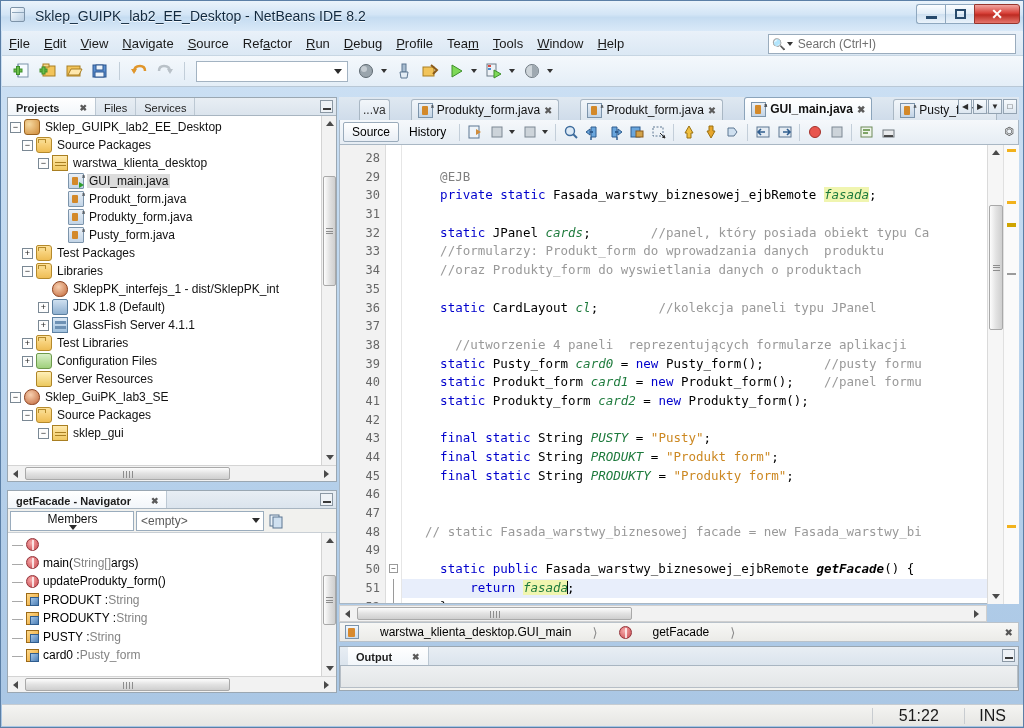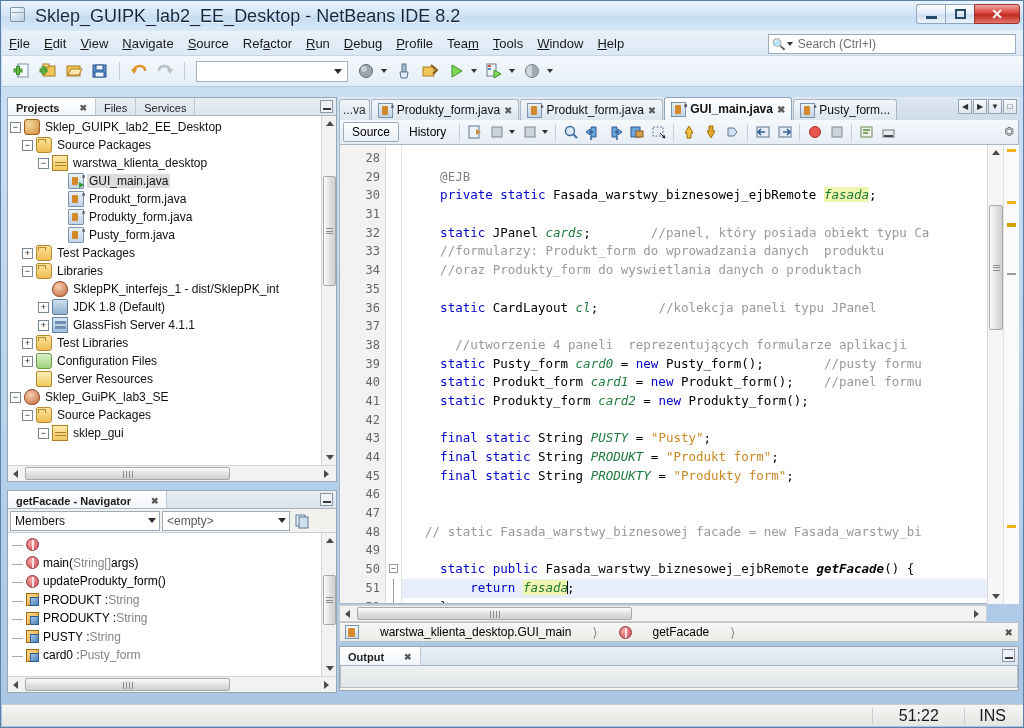--- a/index.html
+++ b/index.html
@@ -33,21 +33,21 @@
     width: 15px; height: 15px;
     background: linear-gradient(135deg,#ffffff 0%, #d9e6f2 50%, #b9cde0 100%);
     border: 1px solid #7d93a8; border-radius: 2px;
     position: relative;
   }
   .cube:after{
     content:""; position:absolute; left:1px; top:4px; width:12px; height:1px;
     background:#8fa6bb;
   }
   #title-text {
-    font-size: 18px; color: #11293f;
+    font-size: 14px; color: #11293f;
     text-shadow: 0 1px 0 rgba(255,255,255,.8);
     white-space: nowrap;
   }
   #win-buttons {
     position: absolute; right: 5px; top: 3px;
     display: flex; align-items: center; gap: 0;
   }
   .wbtn {
     width: 29px; height: 20px;
     border: 1px solid #8fa8bf;
@@ -258,20 +258,21 @@
     height: 23px; display: flex; align-items: flex-end; position: relative;
     background: linear-gradient(180deg,#dfe8f1 0%, #cfdcea 100%);
   }
   .dtab {
     height: 21px; display: flex; align-items: center; gap: 4px;
     padding: 0 6px; font-size: 12px; color: #111;
     background: linear-gradient(180deg,#f2f6fa 0%, #dde6ef 100%);
     border: 1px solid #a9b7c4; border-bottom: none;
     border-radius: 3px 3px 0 0; margin-right: 1px; white-space: nowrap;
     cursor: default;
+    margin-left: 20px;
   }
   .dtab.active {
     background: linear-gradient(180deg,#ffffff 0%, #eef5fb 100%);
     font-weight: bold; height: 23px; border-color: #8ba4bb;
   }
   .dtab.clipped { padding: 0 3px; color:#333; }
   .dtab .xs { font-size: 10px; color: #5c5c5c; }
   .ic-javatab { width: 15px; height: 15px; position: relative; flex: 0 0 15px;
      background: linear-gradient(180deg,#eaf0f7 0%, #c2d4e6 100%); border:1px solid #7c94ab; }
   .ic-javatab:after{content:"";position:absolute;left:3px;top:2px;width:6px;height:9px;background:#d3892a;border-radius:1px;}
@@ -352,21 +353,21 @@
   .crumb-sep { color: #8a8a8a; font-size: 13px; }
   .ic-class { width:14px;height:14px;flex:0 0 14px;
      background: linear-gradient(180deg,#f3f8fd,#c9dcee); border:1px solid #7b93aa; position:relative;}
   .ic-class:after{content:"";position:absolute;left:2px;top:2px;width:7px;height:9px;background:#d88a2e;border-radius:1px;}
   .bc-x { position:absolute; right:5px; font-size: 10px; color:#555; }
 
   
   #output {
     position: absolute; left: 338px; top: 645px; width: 680px; height: 45px;
   }
-  #output .pane-tabs { height: 19px; }
+  #output .pane-tabs { height: 19px; padding-left: 8px; }
   #out-body { height: 22px; background: linear-gradient(180deg,#eef0f1,#e3e6e8); border:1px solid #b6bec6; border-top:none;}
 
   
   #statusbar {
     position: absolute; left: 1px; bottom: 1px; width: 1022px; height: 22px;
     background: linear-gradient(180deg,#f4f4f2 0%, #e6e6e3 100%);
     border-top: 1px solid #c6ccd2;
     display: flex; align-items: center; justify-content: flex-end;
     font-size: 16px; color: #1a1a1a;
   }
@@ -669,21 +670,21 @@
         <div class="pane-tab active">
           <span>getFacade - Navigator</span>
           <span class="tab-x">✖</span>
         </div>
         <div class="pane-min">
             <i></i>
           </div>
       </div>
 
       <div id="nav-toolbar">
-        <div class="combo" style="width:150px;">
+        <div class="combo" style="width:124px;flex-direction:column;">
           <span class="cv">Members</span>
           <span class="tiny-caret"></span>
         </div>
         <div class="combo gray" style="width:128px;">
           <span class="cv">&lt;empty&gt;</span>
           <span class="tiny-caret"></span>
         </div>
         <div class="tbtn" style="width:20px;height:20px;">
           <svg width="16" height="16" viewBox="0 0 16 16">
               <rect x="2" y="2" width="9" height="11" fill="#e9f1f8" stroke="#5d7691"></rect>

